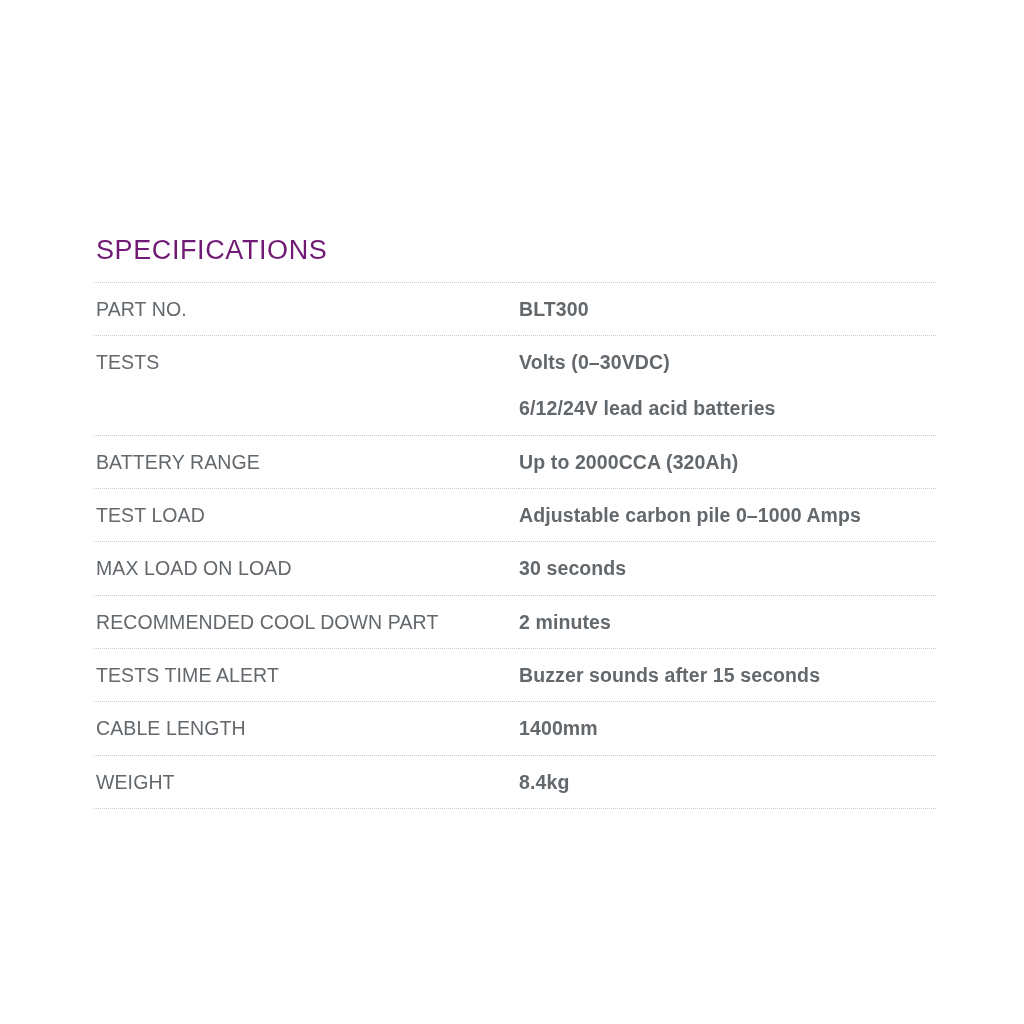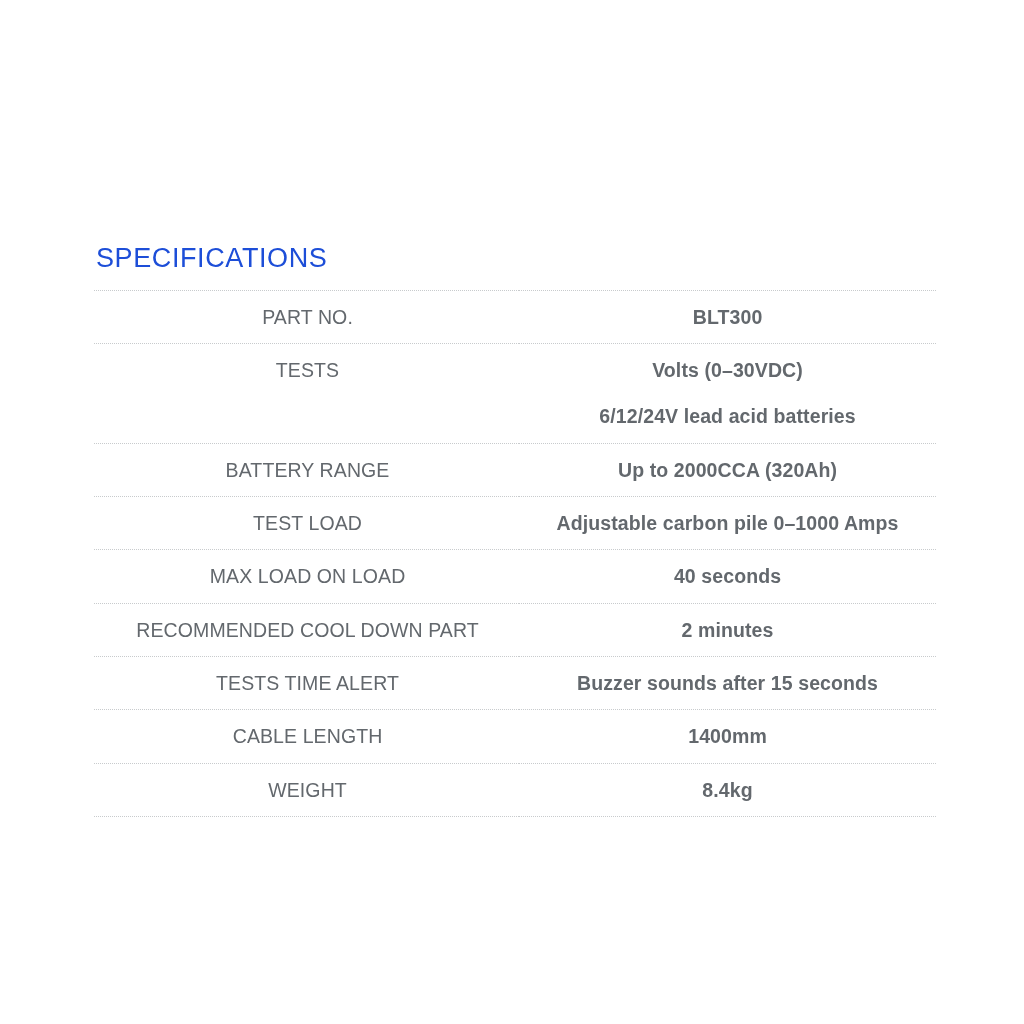--- a/index.html
+++ b/index.html
@@ -22,41 +22,41 @@
   }
   .spec-block {
     position: absolute;
     left: 94px;
     top: 232px;
     width: 842px;
   }
   .spec-title {
     font-size: 27px;
     letter-spacing: 0.6px;
-    color: #1d4ed8;
+    color: #701a75;
     font-weight: 400;
-    margin: 12px 0 16px 2px;
+    margin: 4px 0 16px 2px;
     line-height: 1.1;
   }
   .spec-table {
     width: 842px;
     border-collapse: collapse;
   }
   .spec-row {
     border-top: 1px dotted #c8cbcd;
   }
   .spec-row:last-child {
     border-bottom: 1px dotted #c8cbcd;
   }
   .spec-label,
   .spec-value {
     color: #63686d;
     font-size: 19.5px;
     font-weight: 400;
-    text-align: center;
+    text-align: left;
     vertical-align: top;
     padding: 13px 0 13px 0;
     line-height: 1.35;
     letter-spacing: 0.1px;
   }
   .spec-label {
     width: 424px;
     padding-left: 2px;
   }
   .spec-value {
@@ -99,21 +99,21 @@
         </tr>
         <tr class="spec-row">
           <td class="spec-label">TEST LOAD</td>
           <td class="spec-value">
             <span class="line">Adjustable carbon pile 0–1000 Amps</span>
           </td>
         </tr>
         <tr class="spec-row">
           <td class="spec-label">MAX LOAD ON LOAD</td>
           <td class="spec-value">
-            <span class="line">40 seconds</span>
+            <span class="line">30 seconds</span>
           </td>
         </tr>
         <tr class="spec-row">
           <td class="spec-label">RECOMMENDED COOL DOWN PART</td>
           <td class="spec-value">
             <span class="line">2 minutes</span>
           </td>
         </tr>
         <tr class="spec-row">
           <td class="spec-label">TESTS TIME ALERT</td>

